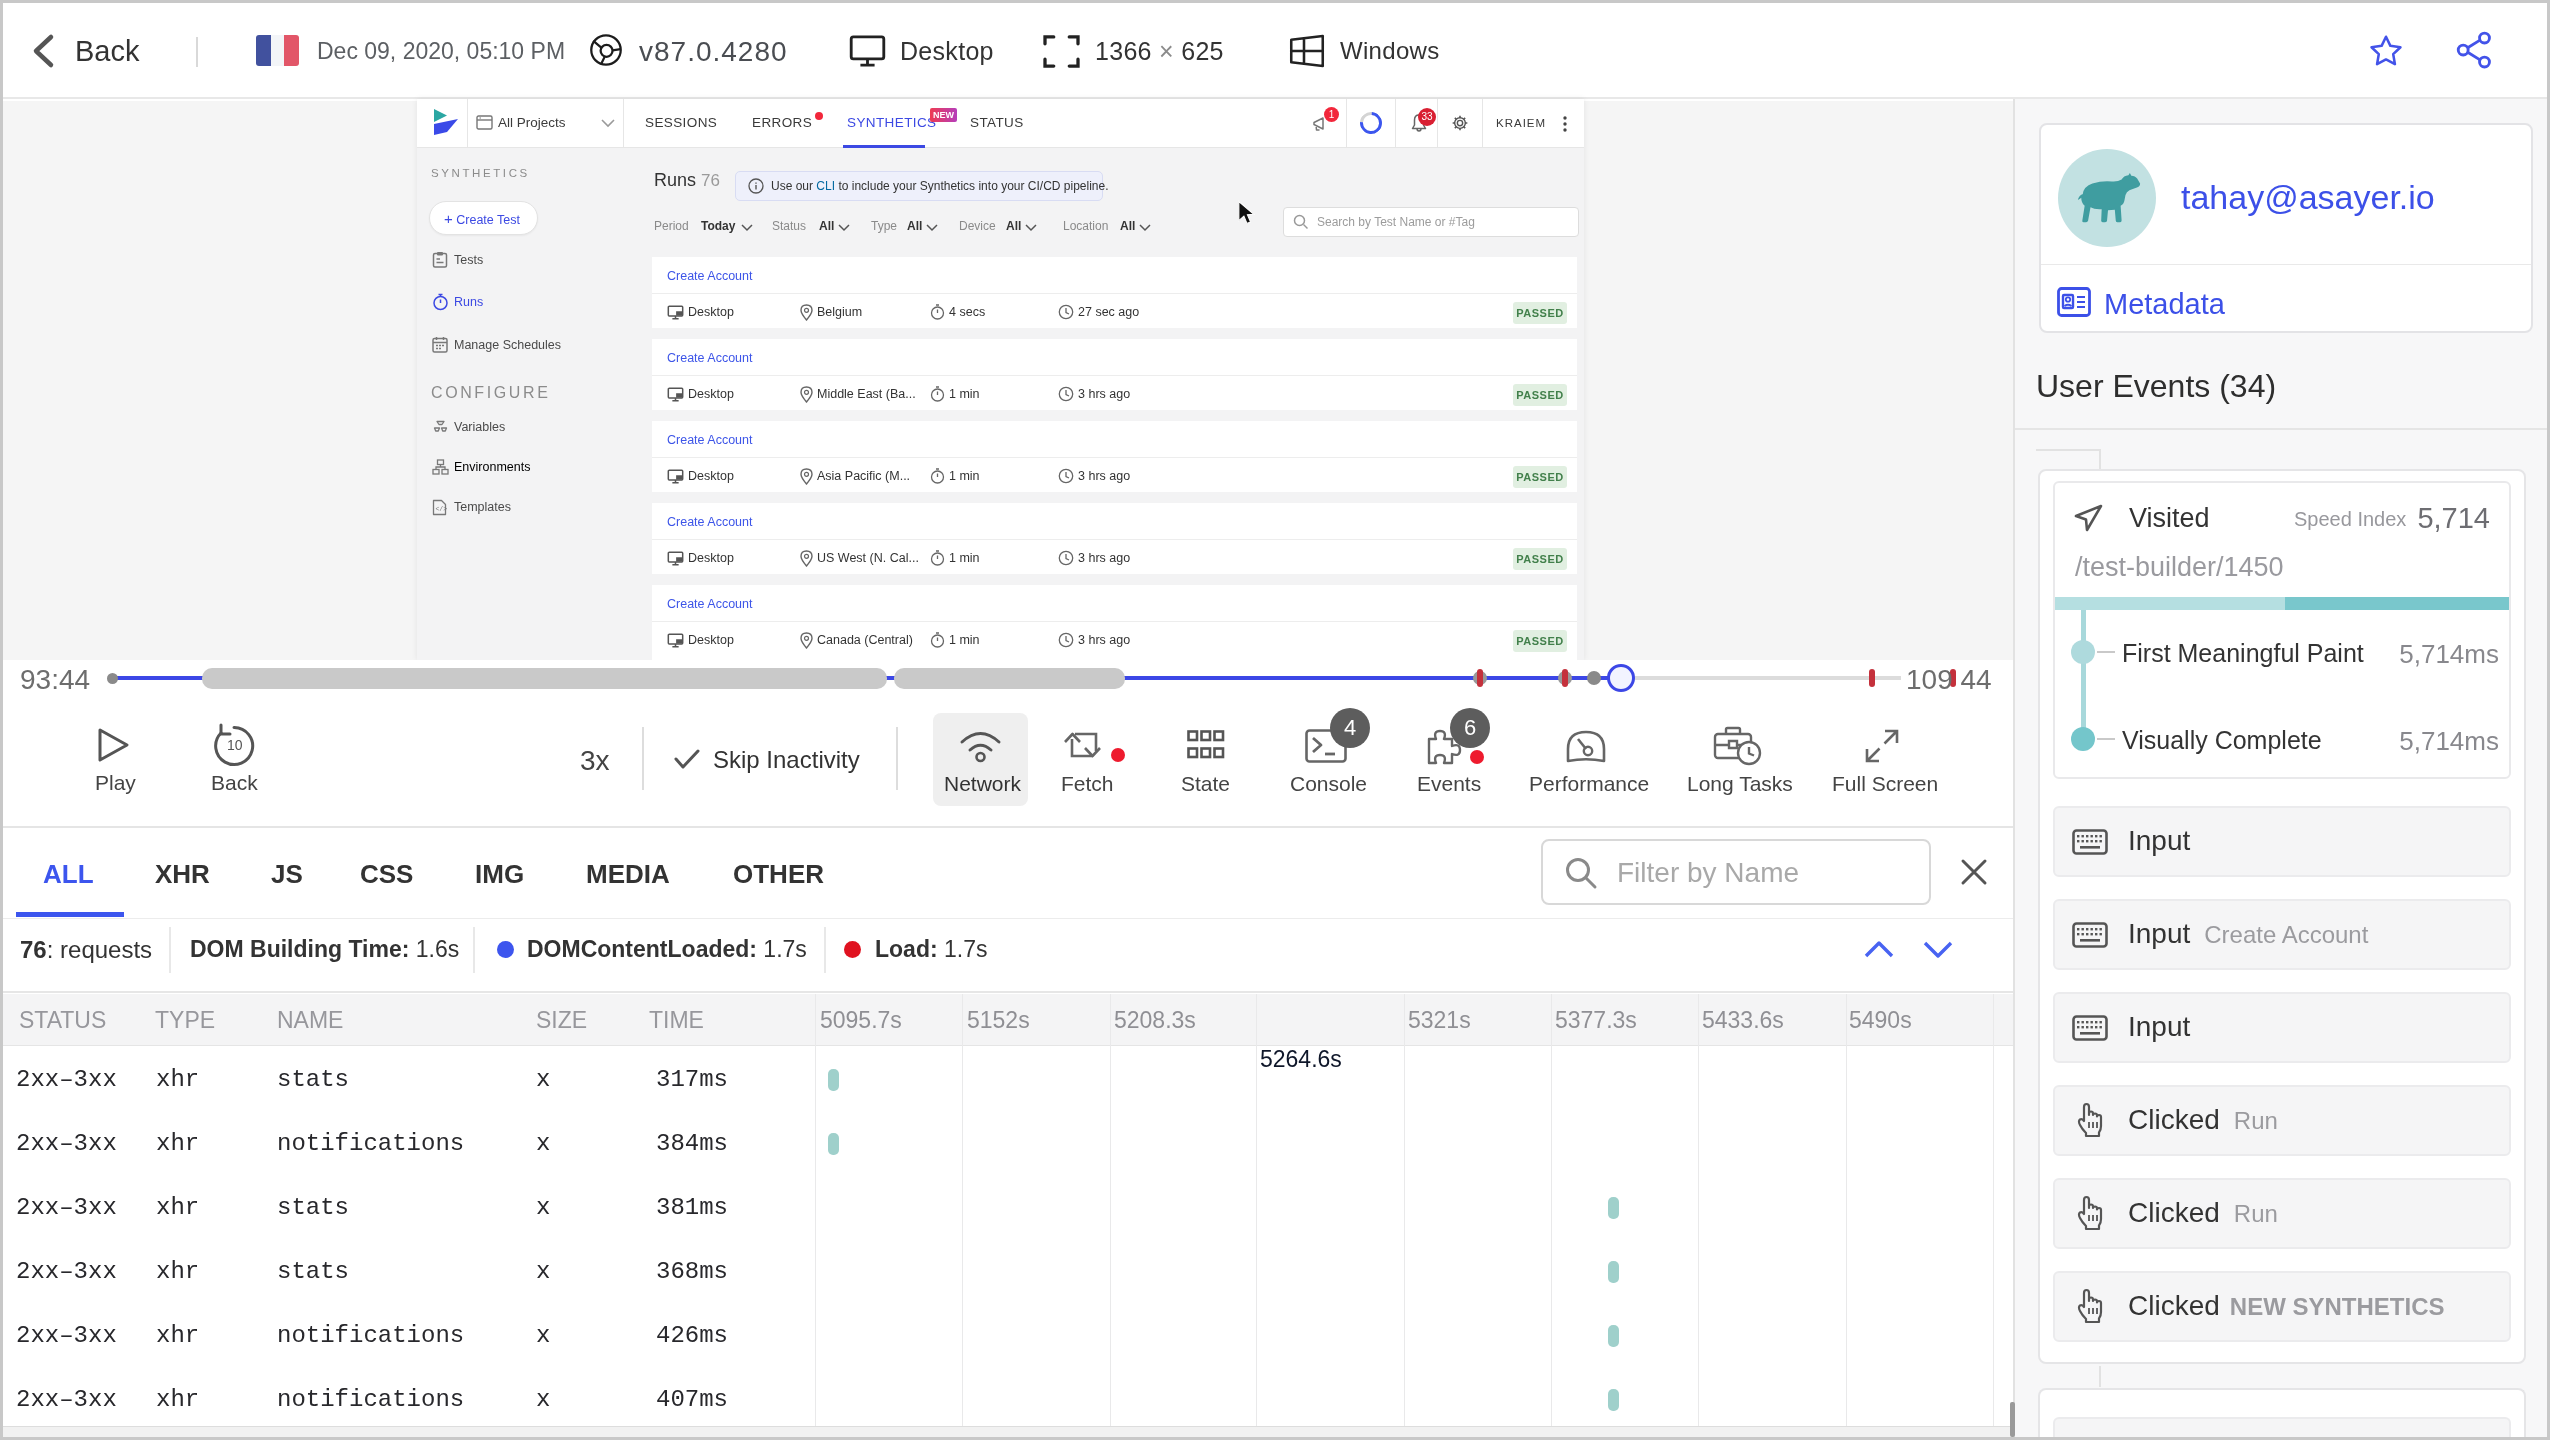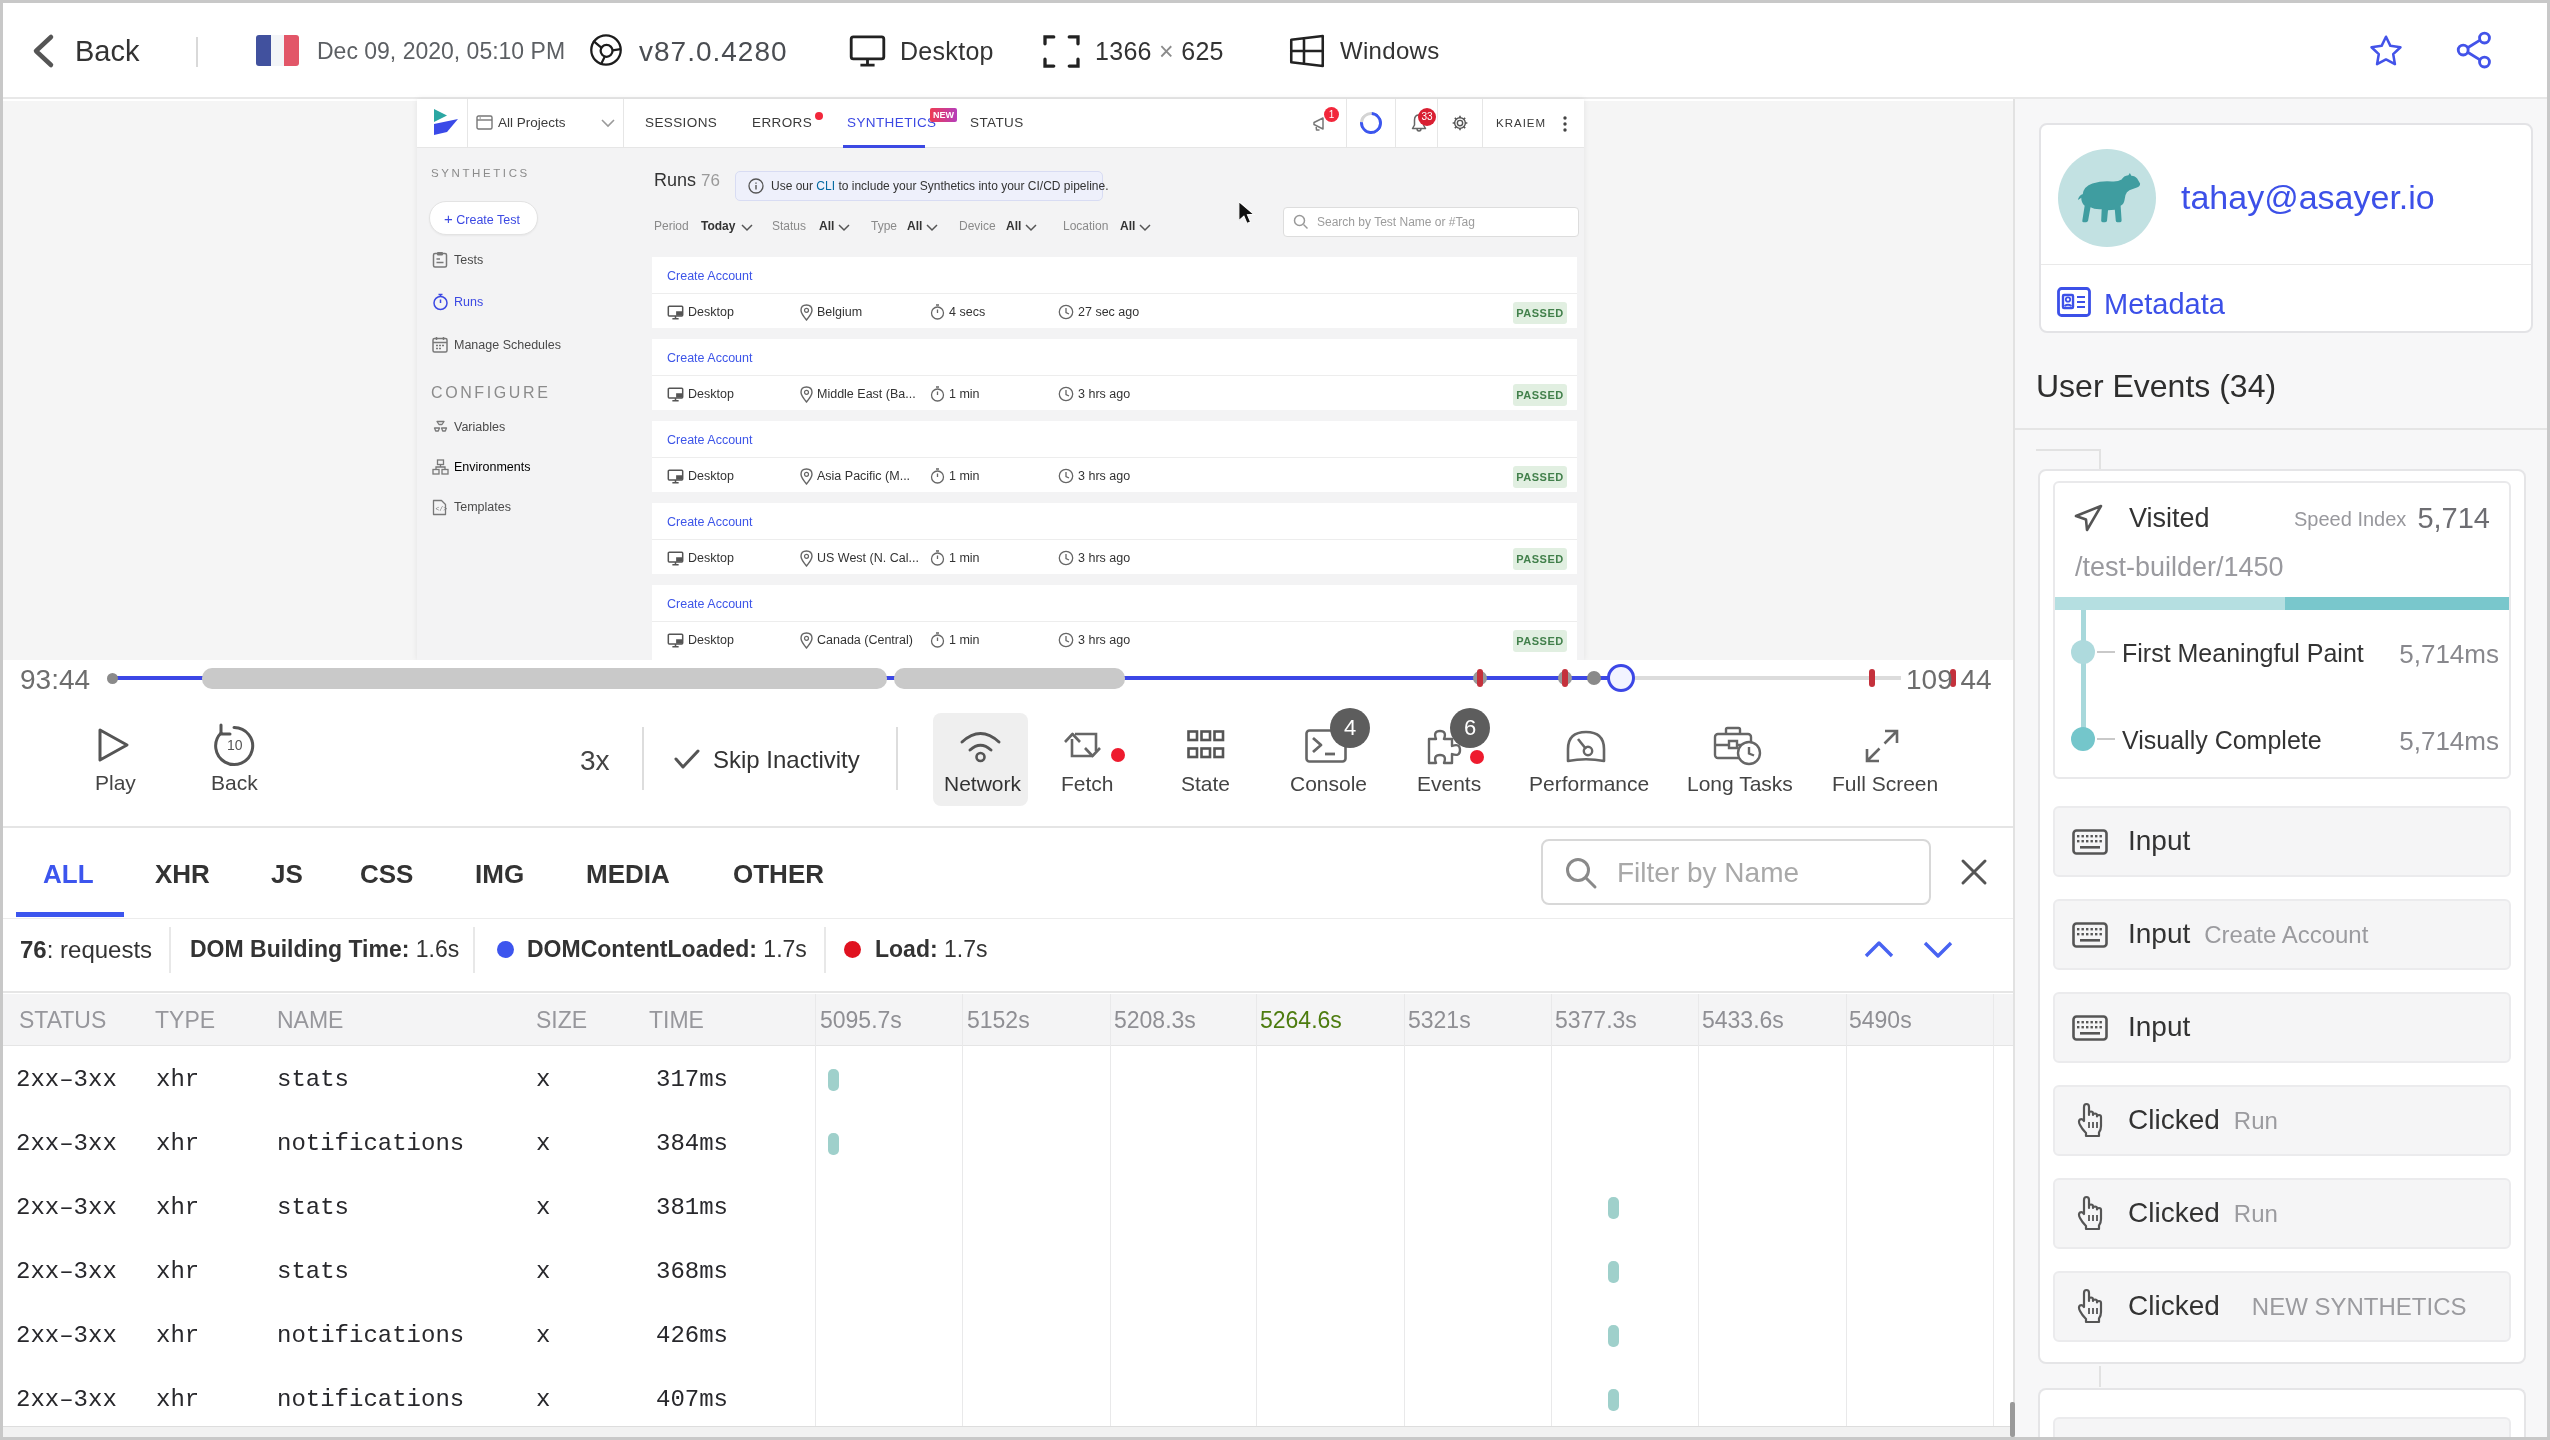--- a/index.html
+++ b/index.html
@@ -453,21 +453,21 @@
   </svg>
 <div class="a" style="left:3px;top:994px;width:2010px;height:52px;background:#f4f4f5;border-bottom:1px solid #e5e5e5"></div>
 <div class="t" style="left:19px;top:1009px;font-size:23px;color:#97979c">STATUS</div>
 <div class="t" style="left:155px;top:1009px;font-size:23px;color:#97979c">TYPE</div>
 <div class="t" style="left:277px;top:1009px;font-size:23px;color:#97979c">NAME</div>
 <div class="t" style="left:536px;top:1009px;font-size:23px;color:#97979c">SIZE</div>
 <div class="t" style="left:649px;top:1009px;font-size:23px;color:#97979c">TIME</div>
 <div class="t" style="left:820px;top:1009px;font-size:23px;color:#8f8f94">5095.7s</div>
 <div class="t" style="left:967px;top:1009px;font-size:23px;color:#8f8f94">5152s</div>
 <div class="t" style="left:1114px;top:1009px;font-size:23px;color:#8f8f94">5208.3s</div>
-<div class="t" style="left:1260px;top:1009px;font-size:23px;color:#4d7c0f">5264.6s</div>
+<div class="t" style="left:1260px;top:1048px;font-size:23px;color:#0f172a">5264.6s</div>
 <div class="t" style="left:1408px;top:1009px;font-size:23px;color:#8f8f94">5321s</div>
 <div class="t" style="left:1555px;top:1009px;font-size:23px;color:#8f8f94">5377.3s</div>
 <div class="t" style="left:1702px;top:1009px;font-size:23px;color:#8f8f94">5433.6s</div>
 <div class="t" style="left:1849px;top:1009px;font-size:23px;color:#8f8f94">5490s</div>
 <div class="a" style="left:815px;top:994px;width:1px;height:432px;background:#e9e9ea"></div>
 <div class="a" style="left:962px;top:994px;width:1px;height:432px;background:#e9e9ea"></div>
 <div class="a" style="left:1110px;top:994px;width:1px;height:432px;background:#e9e9ea"></div>
 <div class="a" style="left:1256px;top:994px;width:1px;height:432px;background:#e9e9ea"></div>
 <div class="a" style="left:1404px;top:994px;width:1px;height:432px;background:#e9e9ea"></div>
 <div class="a" style="left:1551px;top:994px;width:1px;height:432px;background:#e9e9ea"></div>
@@ -623,18 +623,18 @@
 <svg class="a" style="left:2074px;top:1195px" width="32" height="36" viewBox="0 0 32 36">
     <path d="M10 16 L10 5 Q10 2 12.5 2 Q15 2 15 5 L15 13 L15 11.5 Q15 9.5 17 9.5 Q19 9.5 19 11.5 L19 13 Q19 11.5 21 11.5 Q23 11.5 23 13 L23 14.5 Q23 13 25 13 Q27 13 27 15 L27 24 Q27 28 25 30.5 L25 34 L12 34 L12 31 Q8 27 6 23 Q4 19 6 17.5 Q8 16.5 10 19 Z" fill="none" stroke="#555" stroke-width="2.2" stroke-linejoin="round"></path>
     <path d="M15 20 L15 26 M19 20 L19 26 M23 20 L23 26" stroke="#555" stroke-width="1.8"></path>
   </svg>
 <div class="t" style="left:2128px;top:1199px;font-size:28px;color:#333">Clicked<span style="color:#9b9b9f;margin-left:14px;font-weight:400;font-size:24px">Run</span></div>
 <div class="a" style="left:2053px;top:1271px;width:458px;height:71px;background:#f5f5f6;border:2px solid #ebebed;border-radius:6px"></div>
 <svg class="a" style="left:2074px;top:1288px" width="32" height="36" viewBox="0 0 32 36">
     <path d="M10 16 L10 5 Q10 2 12.5 2 Q15 2 15 5 L15 13 L15 11.5 Q15 9.5 17 9.5 Q19 9.5 19 11.5 L19 13 Q19 11.5 21 11.5 Q23 11.5 23 13 L23 14.5 Q23 13 25 13 Q27 13 27 15 L27 24 Q27 28 25 30.5 L25 34 L12 34 L12 31 Q8 27 6 23 Q4 19 6 17.5 Q8 16.5 10 19 Z" fill="none" stroke="#555" stroke-width="2.2" stroke-linejoin="round"></path>
     <path d="M15 20 L15 26 M19 20 L19 26 M23 20 L23 26" stroke="#555" stroke-width="1.8"></path>
   </svg>
-<div class="t" style="left:2128px;top:1292px;font-size:28px;color:#333">Clicked<span style="color:#9b9b9f;margin-left:32px;font-weight:400;font-size:24px">NEW SYNTHETICS</span></div>
+<div class="t" style="left:2128px;top:1292px;font-size:28px;color:#333">Clicked<span style="color:#9b9b9f;margin-left:10px;font-weight:700;font-size:24px">NEW SYNTHETICS</span></div>
 <div class="a" style="left:2099px;top:1366px;width:2px;height:21px;background:#e2e2e2"></div>
 <div class="a" style="left:2038px;top:1388px;width:488px;height:49px;background:#fff;border:2px solid #e5e5e7;border-radius:8px 8px 0 0;border-bottom:none"></div>
 <div class="a" style="left:2053px;top:1417px;width:458px;height:20px;background:#f5f5f6;border:2px solid #ebebed;border-radius:6px 6px 0 0;border-bottom:none"></div>
 <div class="a" style="left:2010px;top:1402px;width:5px;height:35px;background:#9a9a9a;border-radius:2px"></div>
 <div id="frame"></div>
 
 </body></html>

